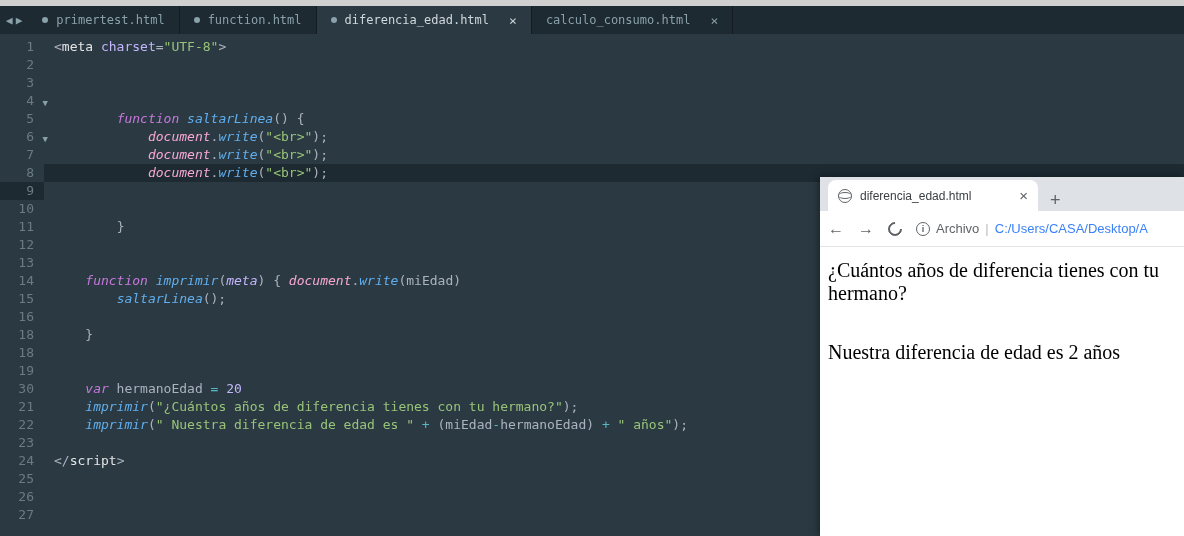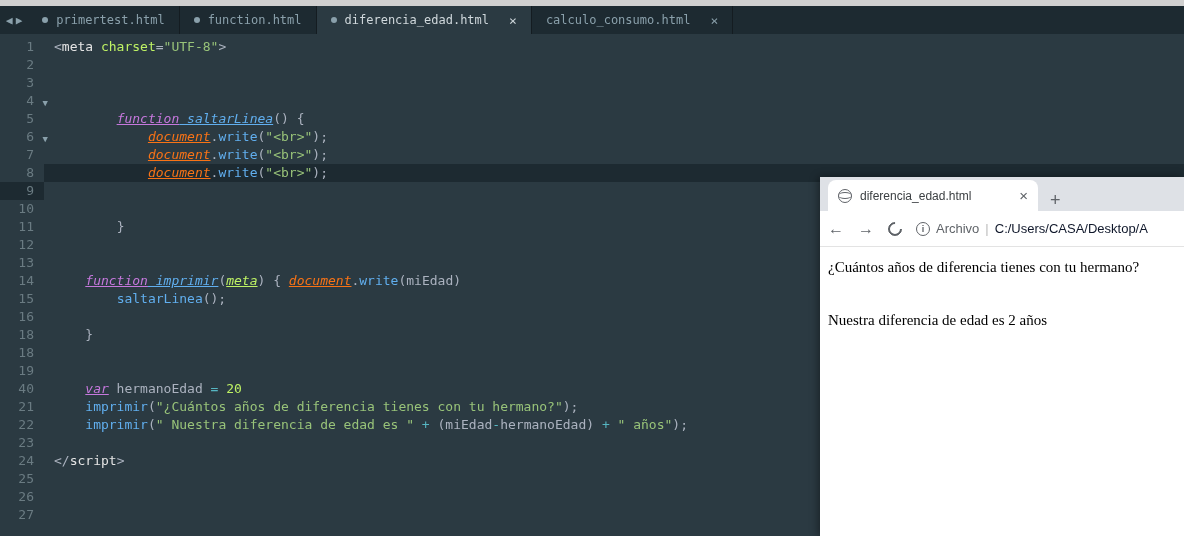--- a/index.html
+++ b/index.html
@@ -13,44 +13,44 @@
 .tab .close { margin-left: 20px; font-size: 13px; }
 .editor { display: flex; background: #2b3a42; height: calc(100% - 34px); }
 .gutter { width: 44px; background: #2b3a42; text-align: right; padding-top: 4px; }
 .gutter .ln { color: #6a7b82; font-size: 13px; line-height: 18px; padding-right: 10px; position: relative; }
 .gutter .ln.hl { background: #1d2a31; }
 .gutter .fold { position: absolute; right: -4px; top: 2px; font-size: 9px; color: #8aa0ab; }
 .code { flex: 1; padding-top: 4px; font-size: 13px; line-height: 18px; position: relative; }
 .code-line { white-space: pre; padding-left: 10px; color: #d0d8dc; }
 .code-line.hl { background: #1d2a31; }
 .p-red { color: #e5e5e5; }
-.p-orange { color: #bef264; }
+.p-orange { color: #c4b5fd; }
 .p-green { color: #98c379; }
-.p-yellow { color: #f97316; }
-.p-blue { color: #61afef; }
+.p-yellow { color: #f9a8d4; }
+.p-blue { color: #61afef; font-style: italic; }
 .p-cyan { color: #56b6c2; }
 .p-purple { color: #c678dd; }
 .p-gray { color: #abb2bf; }
-.p-ital { font-style: italic; text-decoration: underline; }
+.p-ital { font-style: italic; }
 .browser { position: absolute; right: 0; top: 177px; width: 364px; height: 359px; background: #fff; box-shadow: -2px 0 8px rgba(0,0,0,0.4); font-family: 'Segoe UI', sans-serif; }
 .b-tabbar { height: 34px; background: #dee1e6; display: flex; align-items: flex-end; padding-left: 8px; }
 .b-tab { background: #fff; border-radius: 8px 8px 0 0; padding: 7px 10px; display: flex; align-items: center; gap: 8px; font-size: 12px; color: #3c4043; width: 210px; }
 .b-tab-title { flex: 1; }
 .b-tab .globe { width: 14px; height: 14px; border: 1.5px solid #5f6368; border-radius: 50%; position: relative; }
 .b-tab .globe::before { content: ''; position: absolute; top: 2px; left: -1px; right: -1px; height: 5px; border: 1px solid #5f6368; border-left: none; border-right: none; border-radius: 50%; }
 .b-close { font-size: 15px; color: #5f6368; cursor: pointer; }
 .b-plus { font-size: 18px; color: #5f6368; padding: 0 12px; cursor: pointer; }
 .b-toolbar { height: 36px; background: #fff; border-bottom: 1px solid #e3e3e3; display: flex; align-items: center; padding: 0 8px; gap: 14px; color: #5f6368; }
 .b-toolbar .navbtn { font-size: 16px; cursor: pointer; }
 .b-toolbar .reload { width: 14px; height: 14px; border: 2px solid #5f6368; border-radius: 50%; border-top-color: transparent; transform: rotate(45deg); position: relative; }
 .b-url { display: flex; align-items: center; gap: 6px; font-size: 13px; color: #5f6368; }
 .b-url .info { width: 14px; height: 14px; border: 1.3px solid #5f6368; border-radius: 50%; display: flex; align-items: center; justify-content: center; font-size: 9px; font-weight: bold; }
 .b-url .sep { color: #bbb; }
-.b-url .path { color: #0f172a; }
-.b-content { padding: 12px 8px; font-family: 'Times New Roman', serif; font-size: 15px; color: #000; }
+.b-url .path { color: #3b82f6; }
+.b-content { padding: 12px 8px; font-family: 'Times New Roman', serif; font-size: 20px; color: #000; }
 .b-content p { margin-bottom: 36px; }
 </style>
 </head>
 <body>
 
 <div class="top-bar"></div>
 
 <div class="tabs">
   <div class="nav-arrows">
     <span>◀</span>
@@ -89,21 +89,21 @@
       <div class="ln">10</div>
       <div class="ln">11</div>
       <div class="ln">12</div>
       <div class="ln">13</div>
       <div class="ln">14</div>
       <div class="ln">15</div>
       <div class="ln">16</div>
       <div class="ln">18</div>
       <div class="ln">18</div>
       <div class="ln">19</div>
-      <div class="ln">40</div>
+      <div class="ln">30</div>
       <div class="ln">21</div>
       <div class="ln">22</div>
       <div class="ln">23</div>
       <div class="ln">24</div>
       <div class="ln">25</div>
       <div class="ln">26</div>
       <div class="ln">27</div>
     </div>
   <div class="code">
     <div class="code-line"><span class="p-gray">&lt;</span><span class="p-red">meta </span><span class="p-orange">charset</span><span class="p-gray">=</span><span class="p-green">"UTF-8"</span><span class="p-gray">&gt;</span></div>

